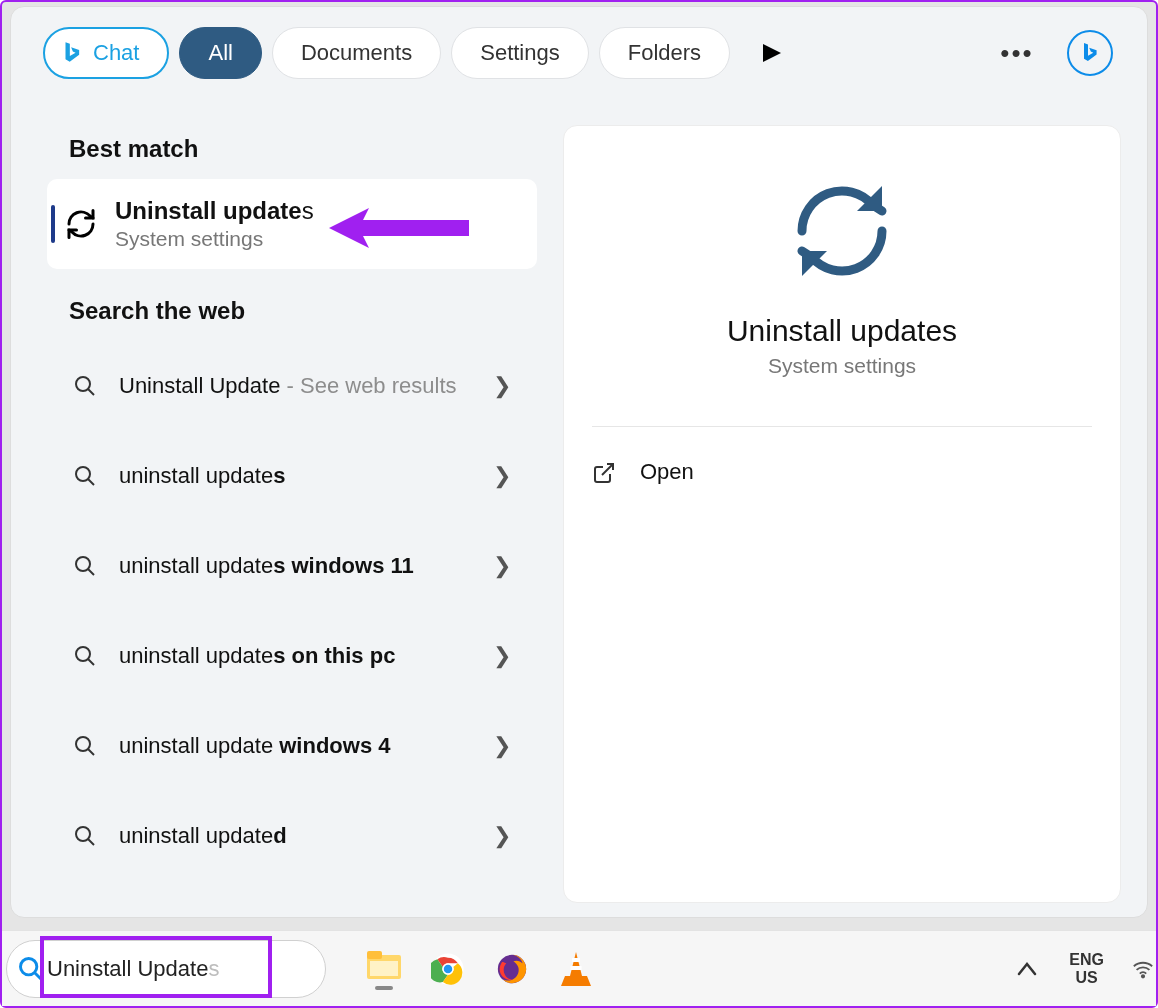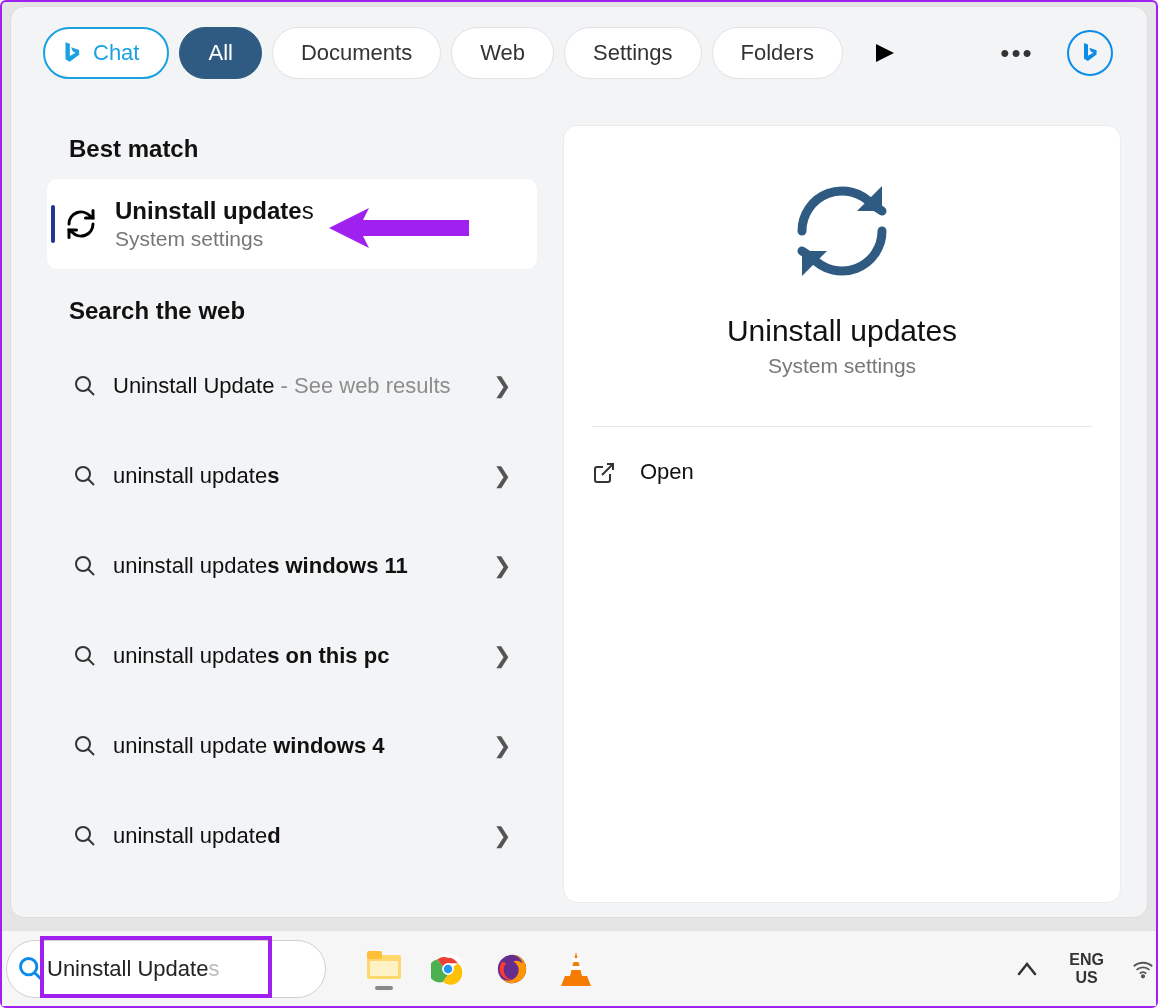--- a/index.html
+++ b/index.html
@@ -25,21 +25,21 @@
 
   .best-match-card { background: #fff; border-radius: 10px; padding: 18px 22px 18px 14px; display: flex; align-items: center; gap: 14px; cursor: pointer; position: relative; }
   .best-match-card .accent-bar { position:absolute; left:4px; top:26px; bottom:26px; width:4px; background:#1e3a8a; border-radius:3px; }
   .bm-icon { width: 40px; height: 40px; display:flex; align-items:center; justify-content:center; }
   .bm-title-row { display:flex; flex-direction:column; }
   .bm-title { font-size: 24px; color:#111; }
   .bm-title b { font-weight:700; }
   .bm-sub { font-size: 21px; color:#777; margin-top: 2px; }
 
   .web-list { margin-top: 8px; }
-  .web-item { display:flex; align-items:center; height: 90px; padding: 0 14px 0 10px; gap: 8px; cursor:pointer; }
+  .web-item { display:flex; align-items:center; height: 90px; padding: 0 14px 0 10px; gap: 14px; cursor:pointer; }
   .web-item .sicon { width: 40px; display:flex; align-items:center; justify-content:center; margin-left: 8px; }
   .web-item .text { flex: 1; font-size: 22px; color:#111; line-height: 1.35; }
   .web-item .text .light { color:#8d8d8d; font-weight:400; }
   .web-item .text b { font-weight:700; }
   .web-item .chev { width: 30px; color:#555; font-size: 22px; }
 
   
   .right-pane { position:absolute; left: 552px; right: 26px; top: 118px; bottom: 14px; background:#fff; border-radius: 14px; border:1px solid #ececec; padding-top: 40px; }
   .rp-icon { width: 130px; height: 130px; margin: 0 auto; display:flex; align-items:center; justify-content:center; }
   .rp-title { text-align:center; font-size: 30px; color:#111; margin-top: 18px; }
@@ -82,23 +82,20 @@
         </span>
         <span>Chat</span>
       </div>
       <div class="pill pill-all">
         <span>All</span>
       </div>
       <div class="pill">
         <span>Documents</span>
       </div>
       <div class="pill">
-        <span>Web</span>
-      </div>
-      <div class="pill">
         <span>Settings</span>
       </div>
       <div class="pill">
         <span>Folders</span>
       </div>
       <div class="play-btn">
         <svg width="18" height="18" viewBox="0 0 10 10">
             <path d="M0 0 L10 5 L0 10 Z" fill="#000"></path>
           </svg>
       </div>

